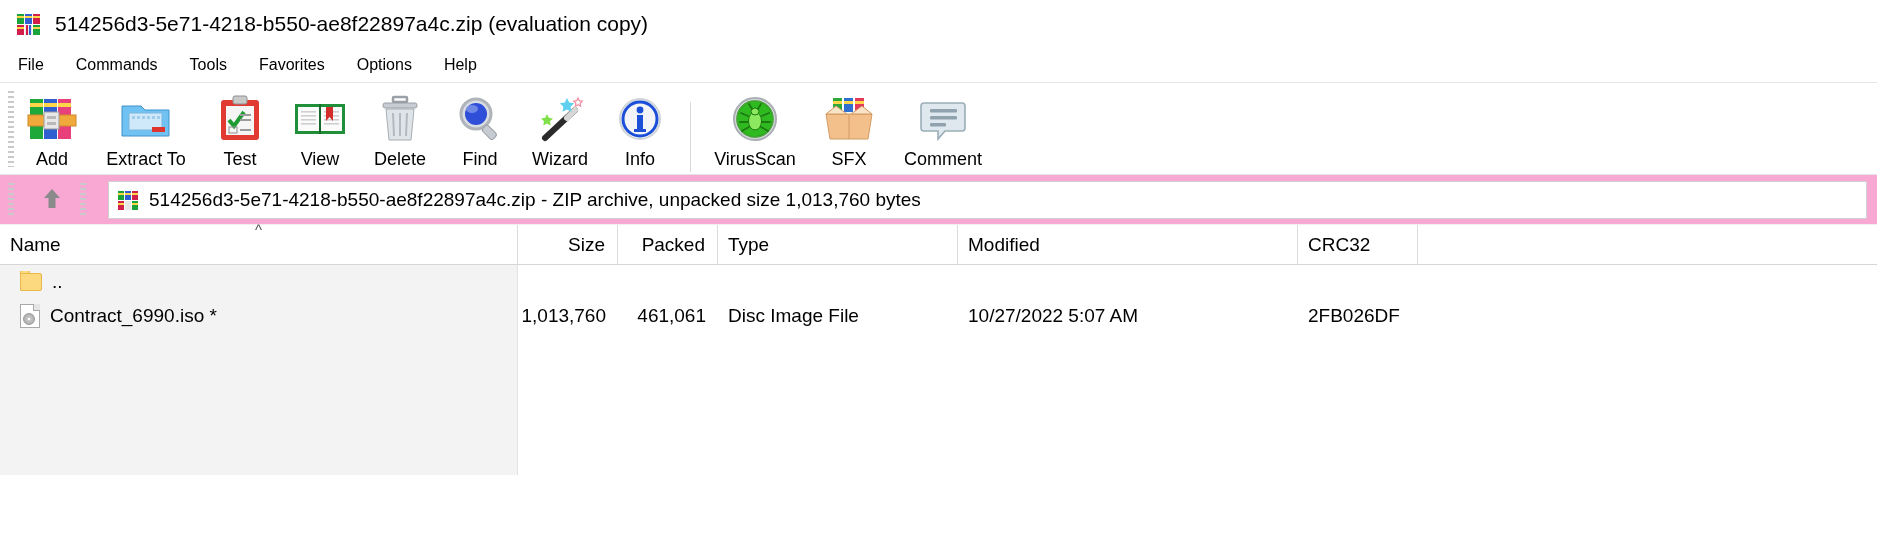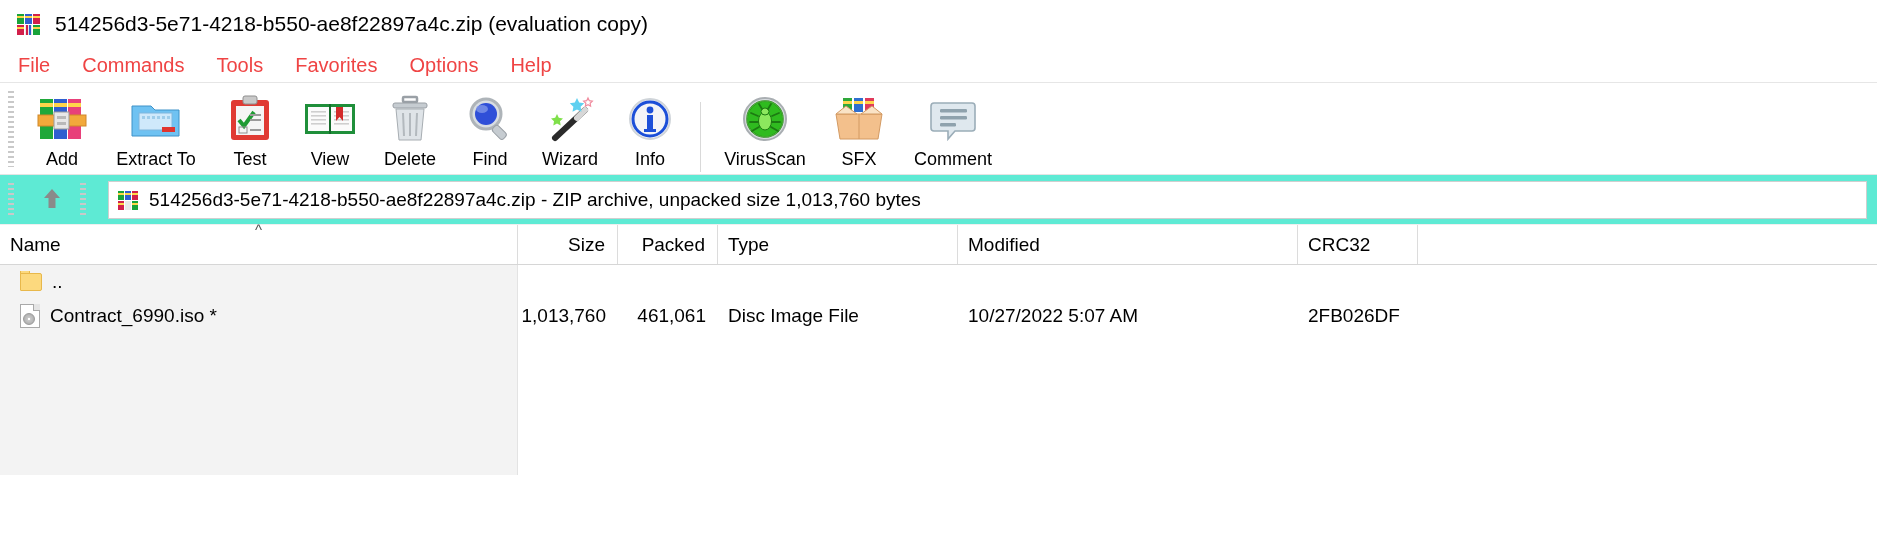--- a/index.html
+++ b/index.html
@@ -29,60 +29,60 @@
   .rar-icon.sz22 { width:22px; height:22px; }
 
   
   .menubar {
     height: 34px;
     display: flex; align-items: center;
     padding-left: 16px;
     gap: 28px;
   }
   .menu-item {
-    font-size: 20px; color:#ef4444; cursor: default;
+    font-size: 16px; color:#000000; cursor: default;
     padding: 2px 2px;
   }
 
   
   .toolbar-wrap {
     position: relative;
     height: 93px;
     border-top: 1px solid #e6e6e6;
     border-bottom: 1px solid #e4e4e4;
     background: #ffffff;
   }
   .grip {
     position:absolute; left:8px; top:8px; width:6px; height:76px;
     background-image: repeating-linear-gradient(to bottom,#c9c9c9 0,#c9c9c9 2px,transparent 2px,transparent 5px);
   }
   .toolbar {
     display: flex; align-items: flex-end;
-    padding-left: 22px; padding-top: 6px; gap: 0;
+    padding-left: 12px; padding-top: 6px; gap: 0;
   }
   .tbtn {
     width: 80px;
     display:flex; flex-direction:column; align-items:center; gap:4px;
     padding: 4px 0 2px 0; cursor: default;
   }
   .tbtn .glyph { height: 52px; display:flex; align-items:center; justify-content:center; }
   .tbtn .lbl { font-size: 18px; color:#000; white-space: nowrap; }
   .tbtn.wide { width: 108px; }
   .tb-sep {
     width: 1px; height: 70px; background:#d9d9d9;
     margin: 2px 10px 0 10px;
   }
 
   
   .addressrow {
     height: 50px;
     display: flex; align-items: center;
     padding-left: 8px;
     gap: 0;
-    background:#5eead4;
+    background:#f9a8d4;
     border-bottom: 1px solid #efefef;
   }
   .grip-sm {
     width:6px; height:34px;
     background-image: repeating-linear-gradient(to bottom,#c9c9c9 0,#c9c9c9 2px,transparent 2px,transparent 5px);
     margin-right: 10px;
   }
   .upbtn {
     width: 56px; height: 38px;
     display:flex; align-items:center; justify-content:center;

